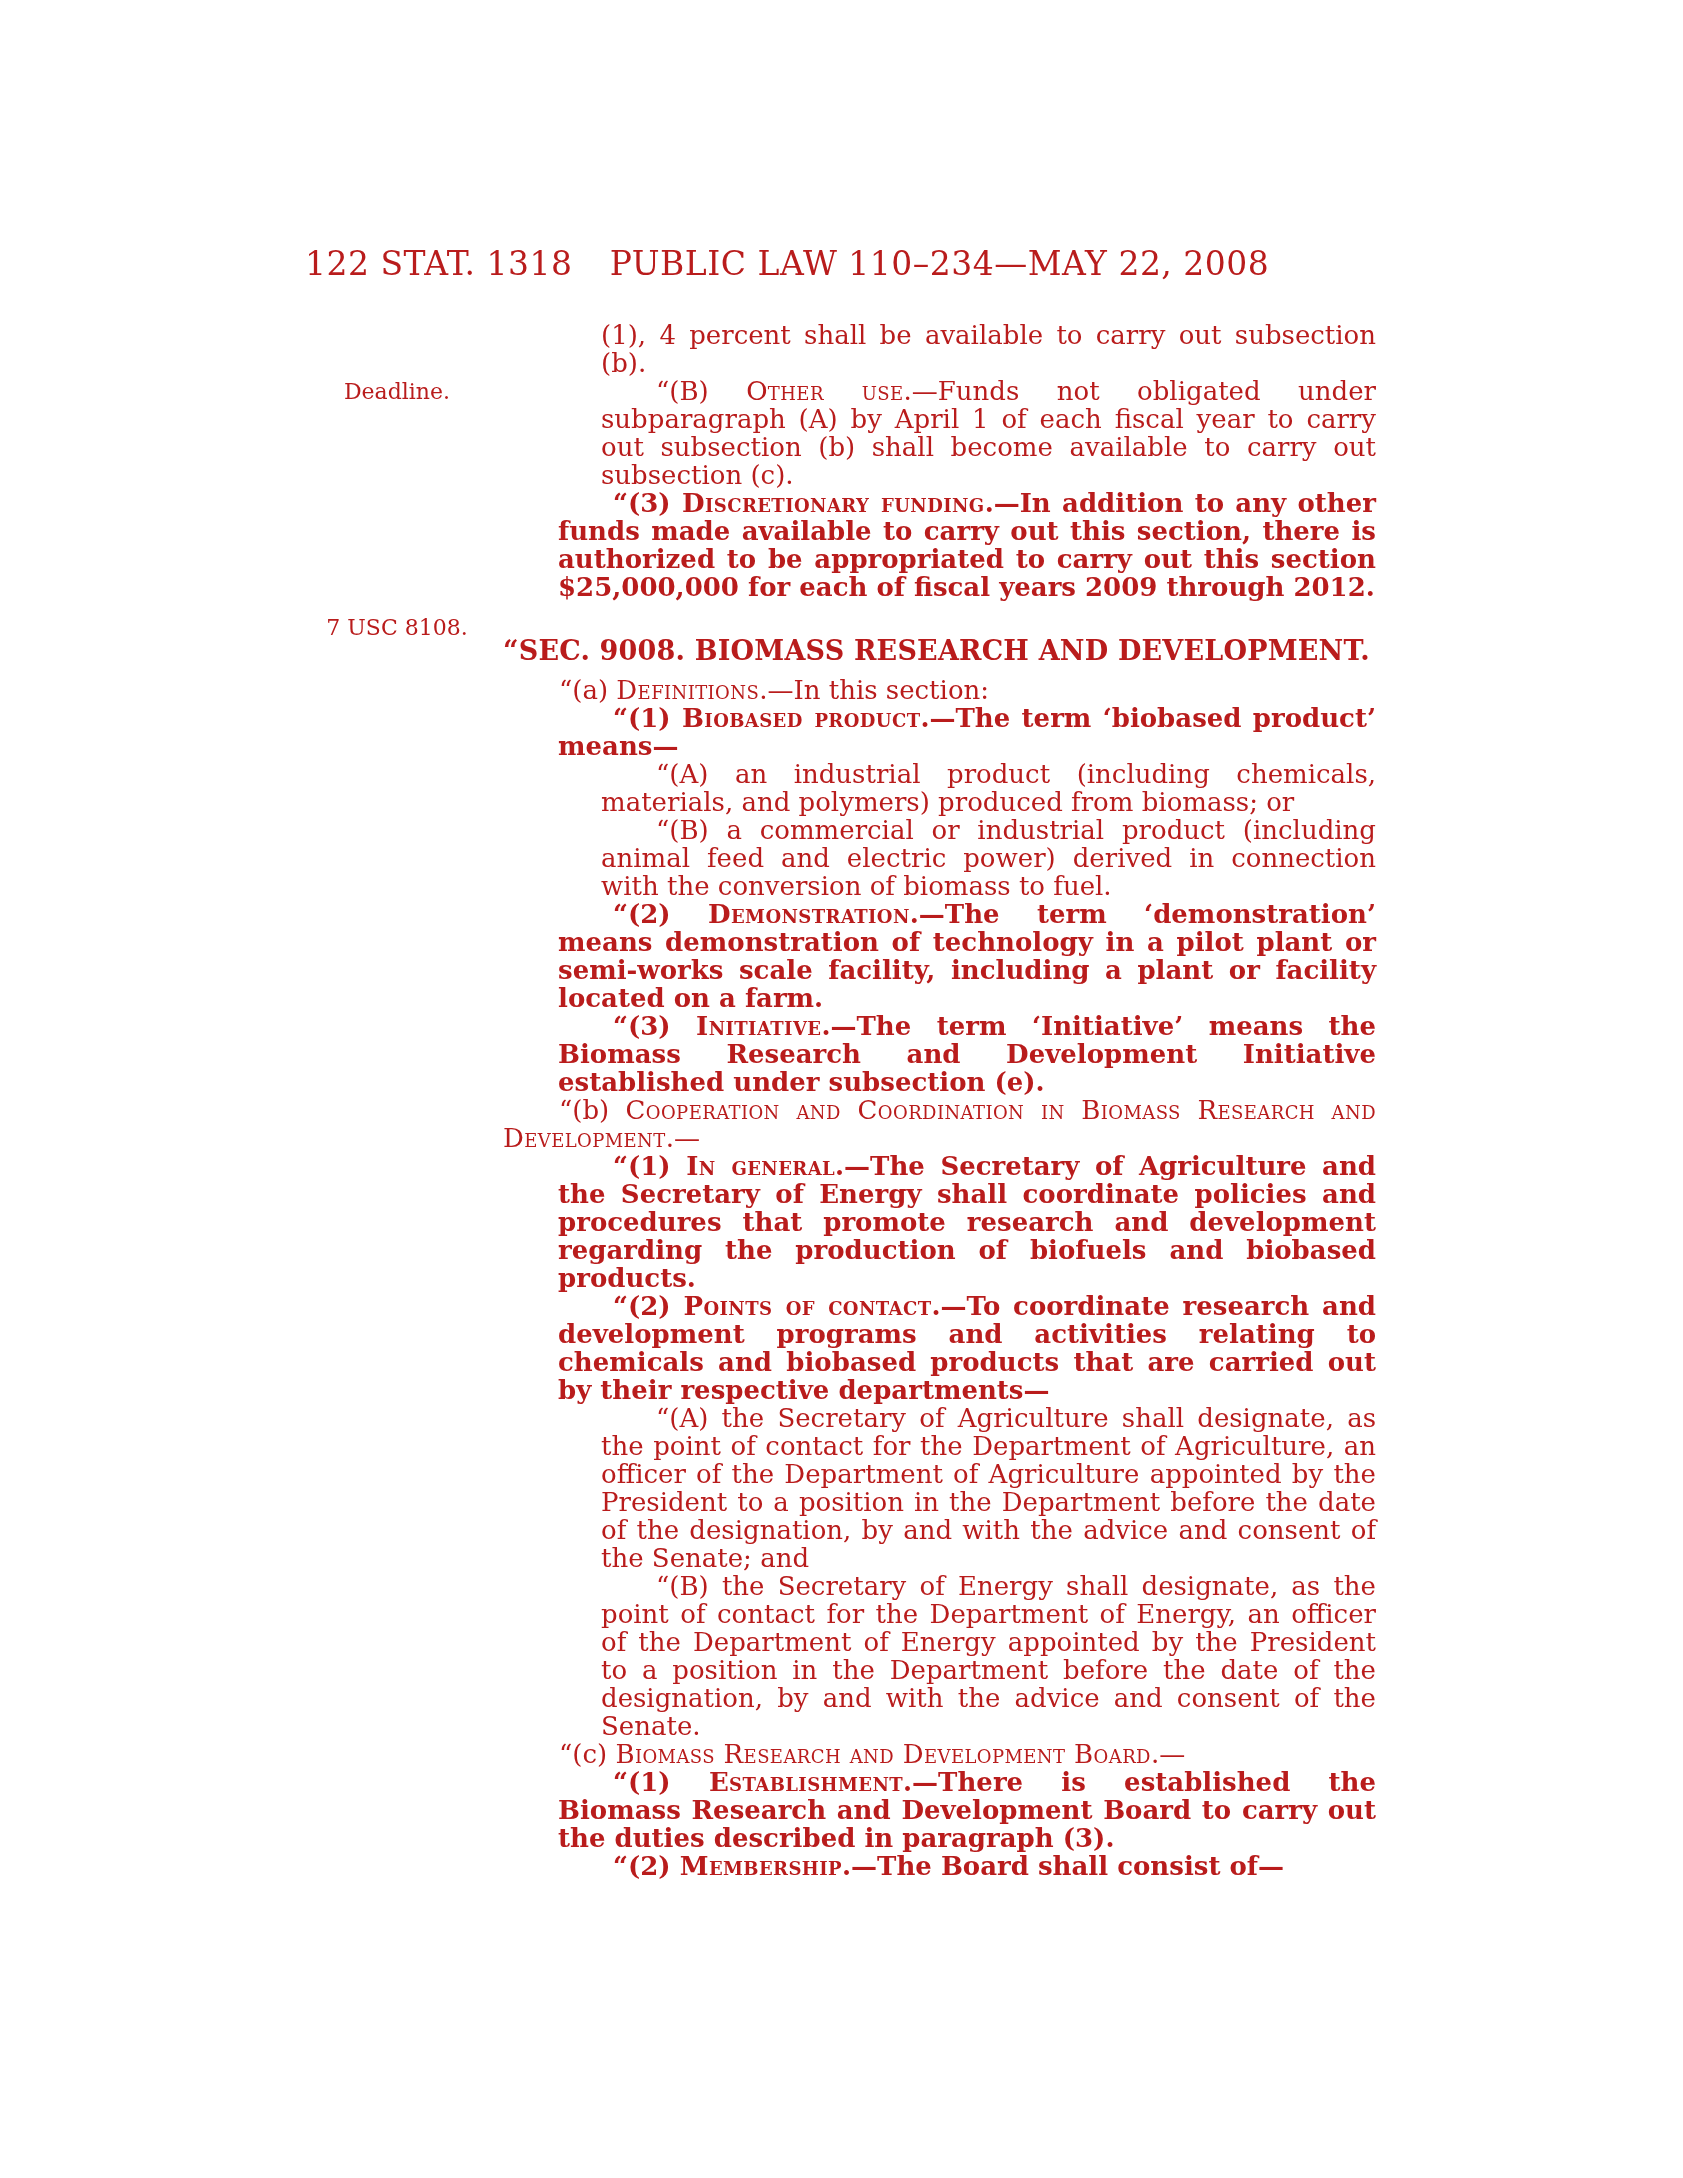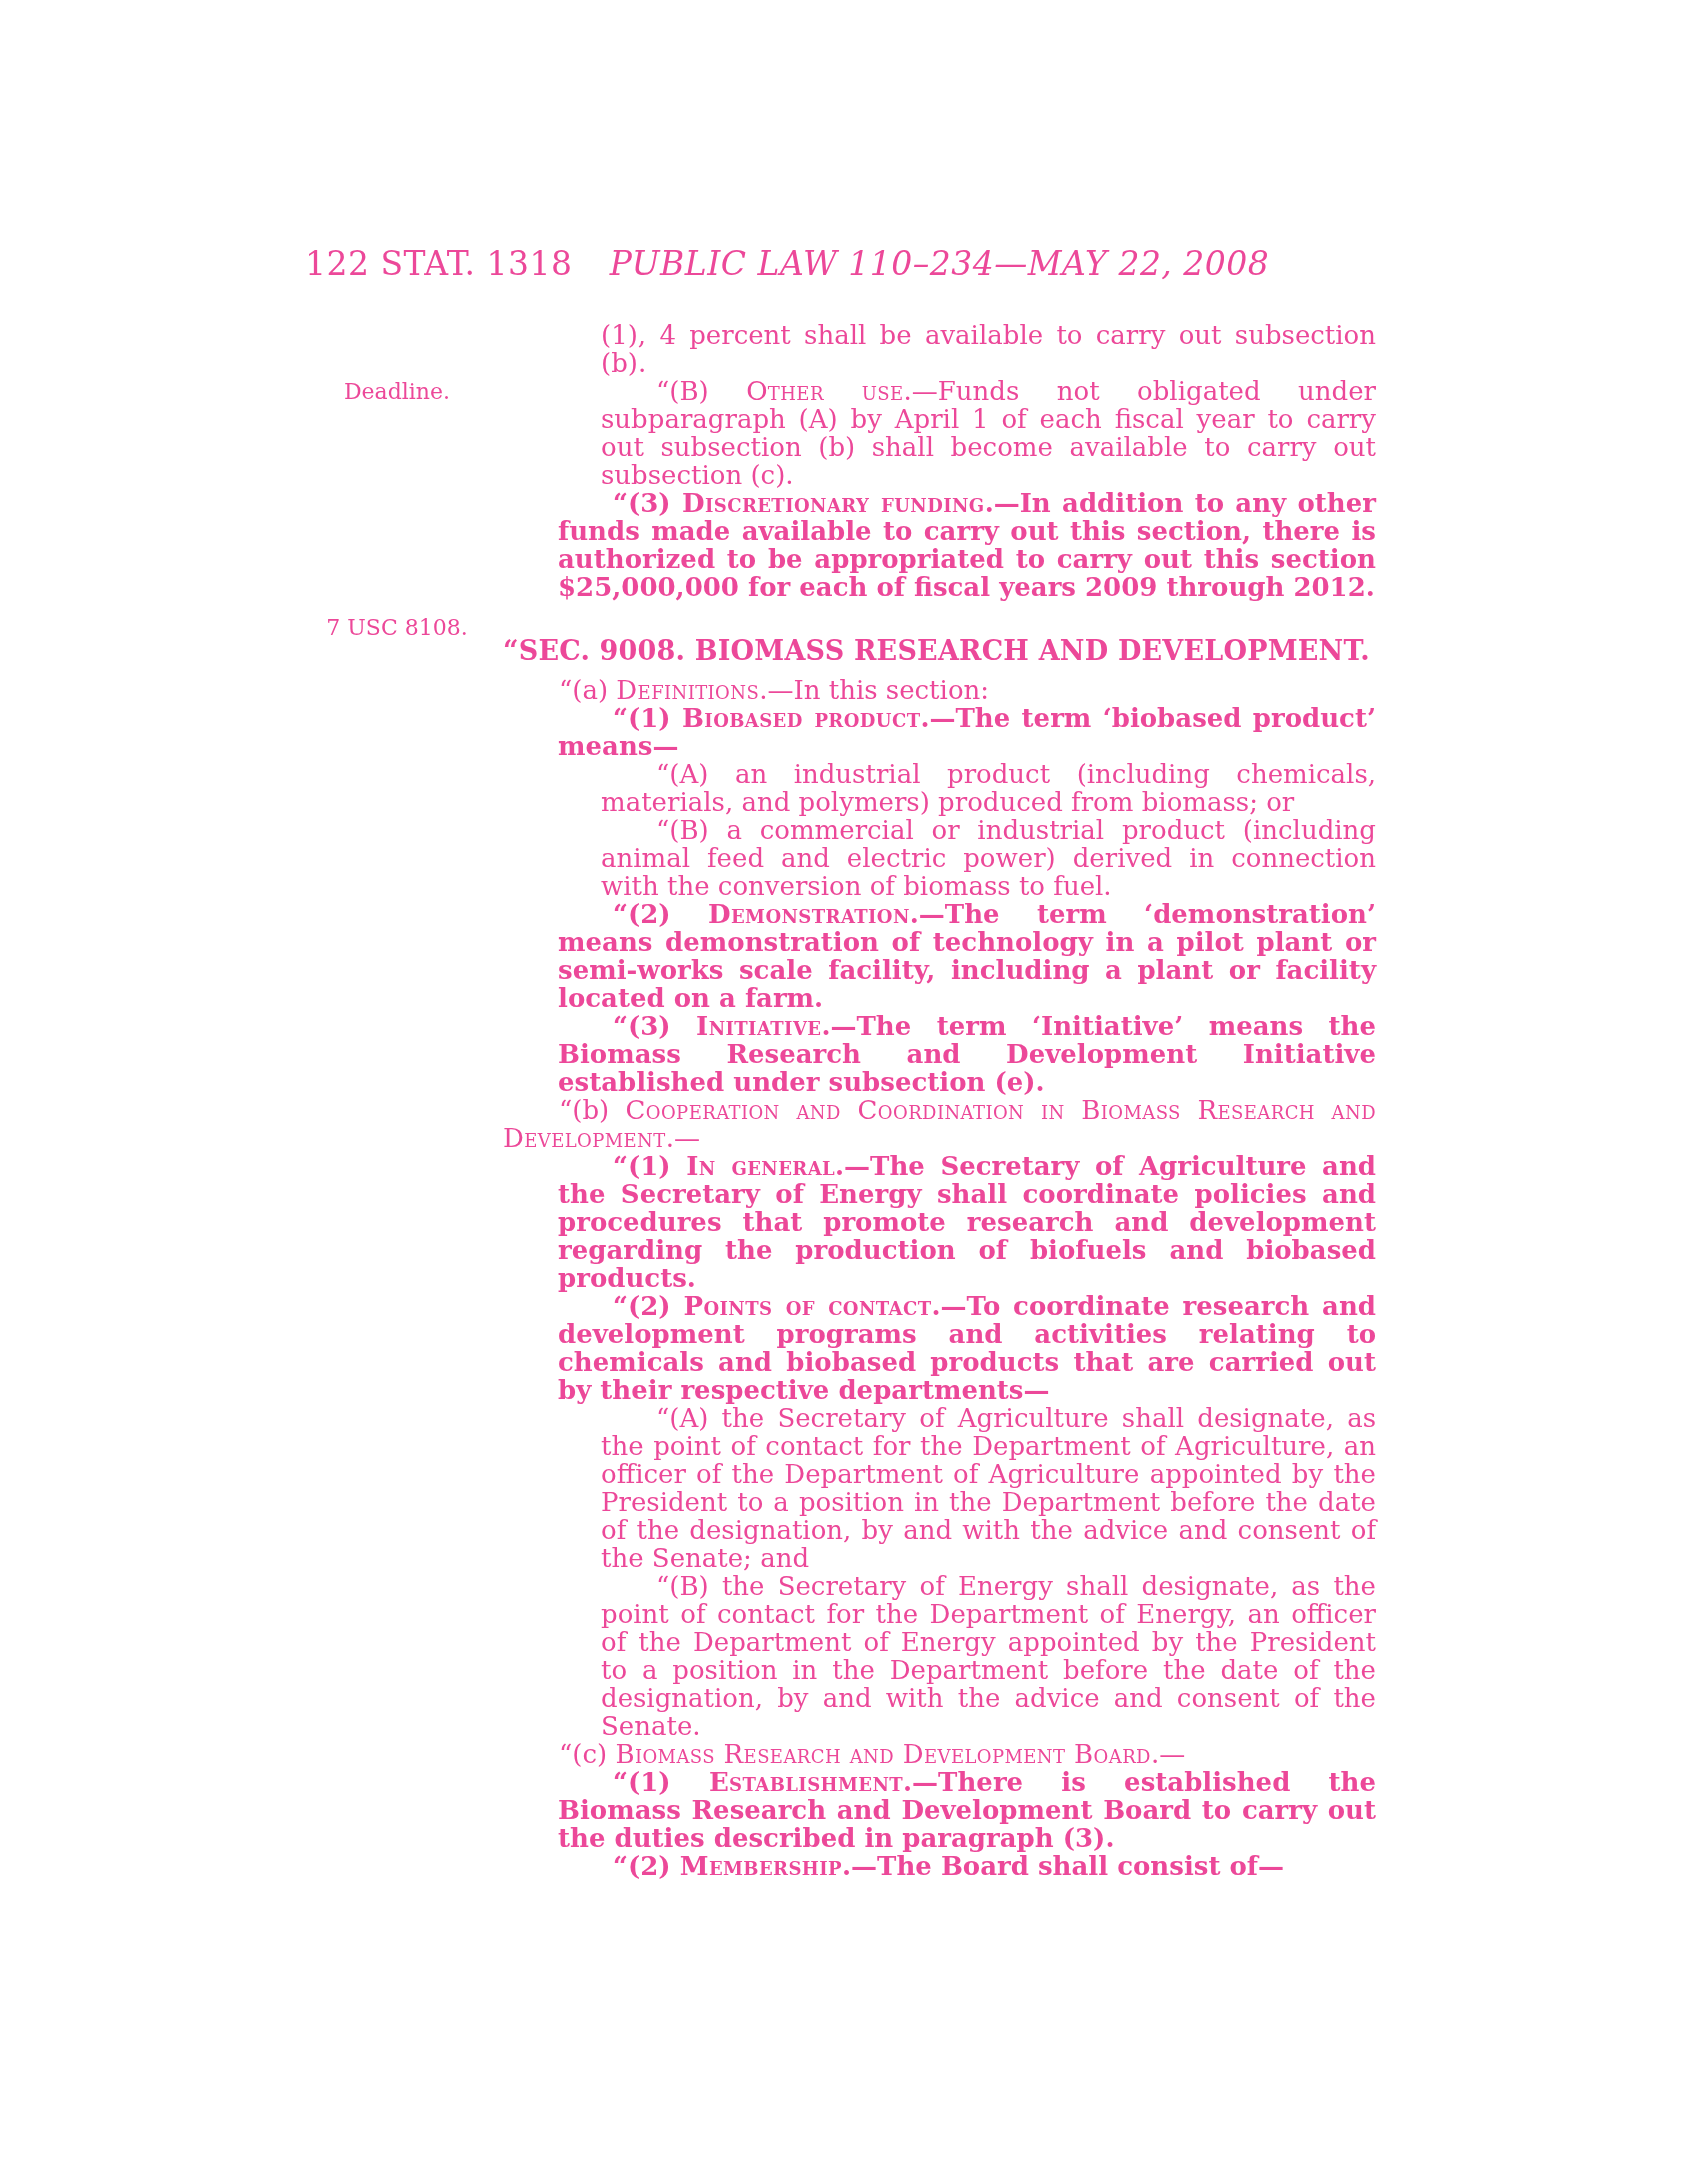--- a/index.html
+++ b/index.html
@@ -5,21 +5,21 @@
   html, body {
     margin: 0;
     padding: 0;
     background: #ffffff;
   }
   .page {
     position: relative;
     width: 1683px;
     height: 2178px;
     background: #ffffff;
-    color: #ec4899;
+    color: #b91c1c;
     font-family: "DejaVu Serif", "Liberation Serif", serif;
     overflow: hidden;
   }
   .header-stat {
     position: absolute;
     left: 305px;
     top: 246px;
     font-size: 33px;
     line-height: 36px;
     white-space: nowrap;
@@ -28,21 +28,20 @@
   .header-law {
     position: absolute;
     left: 503px;
     top: 246px;
     width: 873px;
     text-align: center;
     font-size: 33px;
     line-height: 36px;
     white-space: nowrap;
     letter-spacing: 0.5px;
-    font-style: italic;
   }
   .body-col {
     position: absolute;
     left: 503px;
     top: 321px;
     width: 873px;
     font-size: 26px;
     line-height: 28px;
     text-align: justify;
   }

